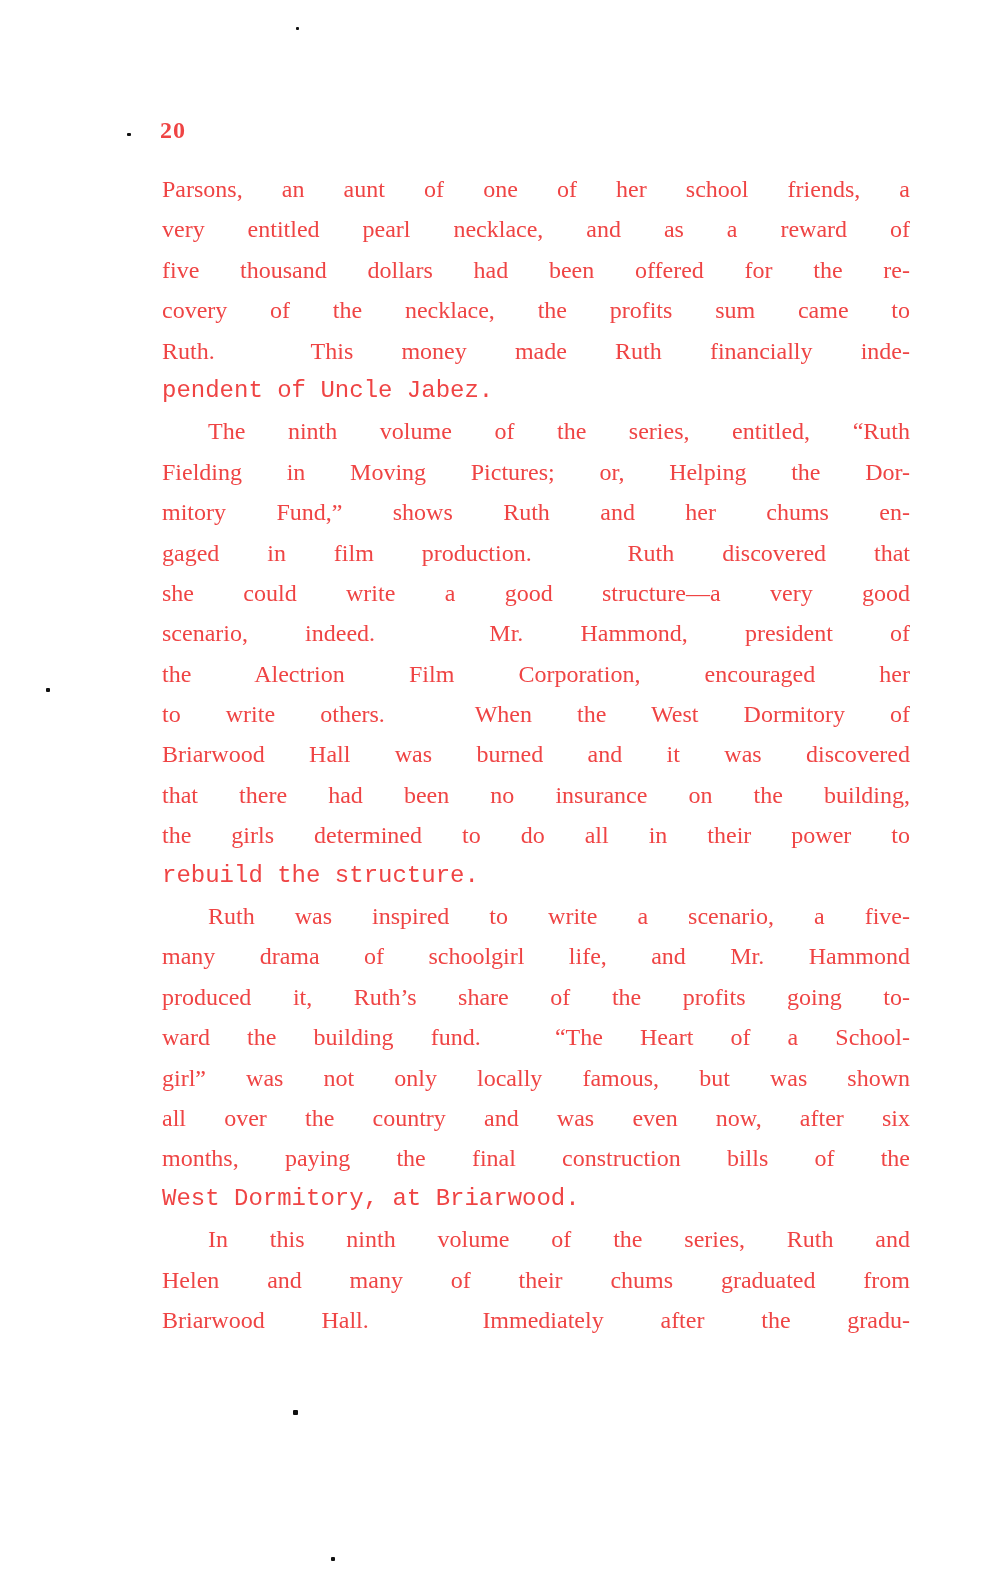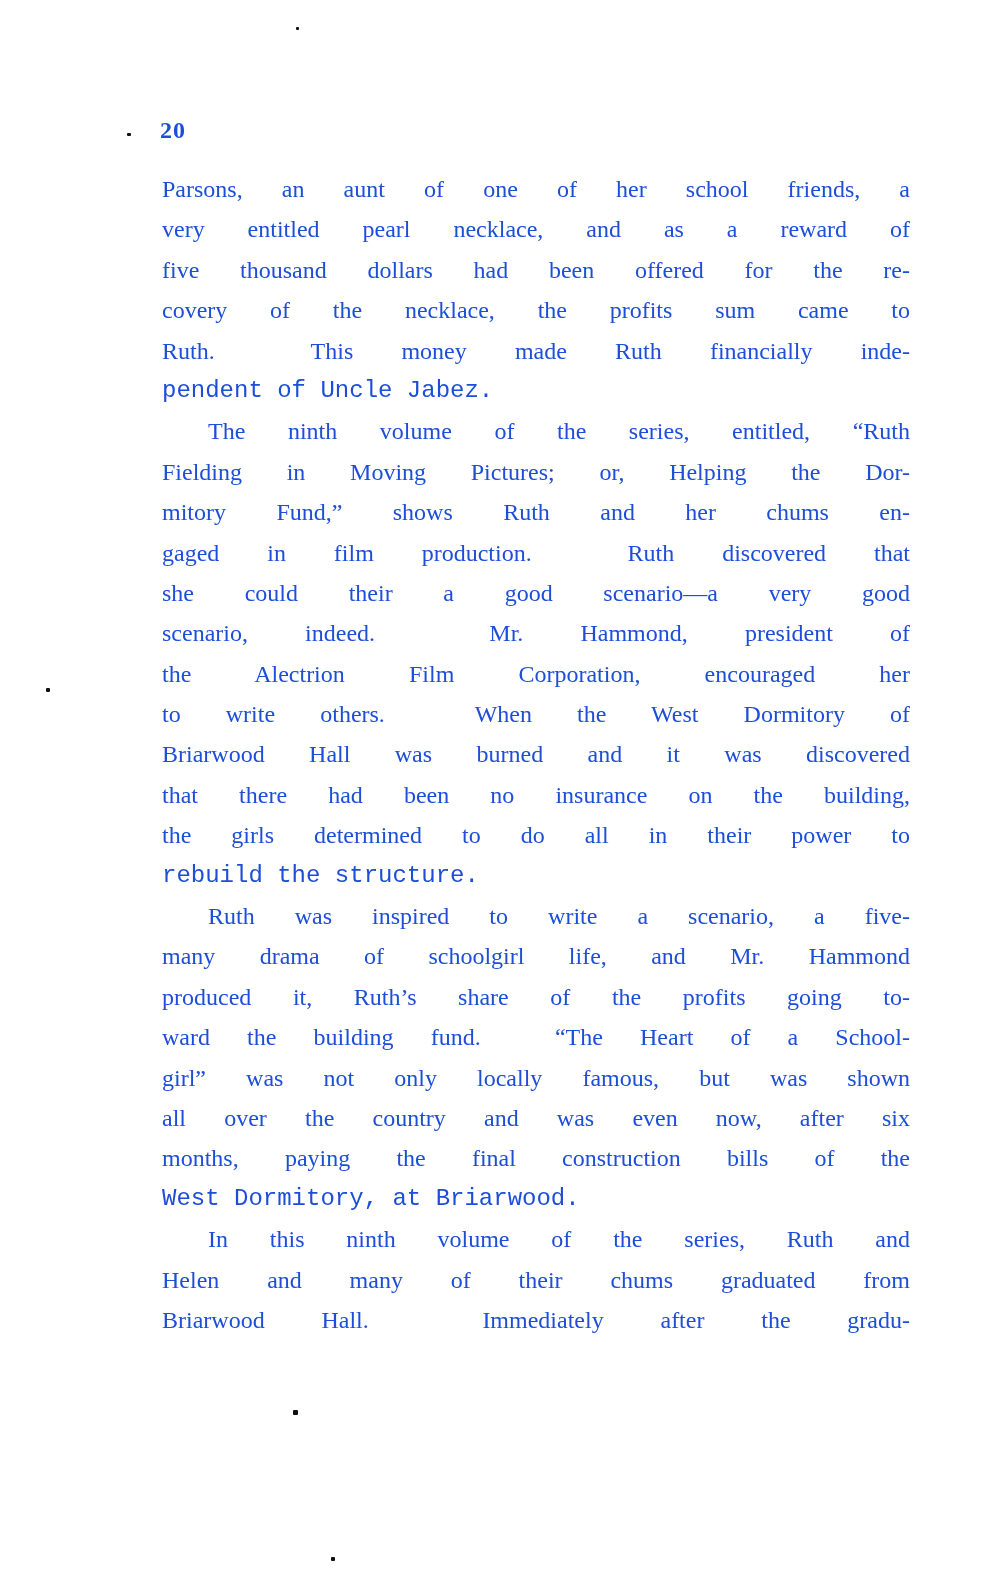--- a/index.html
+++ b/index.html
@@ -7,21 +7,21 @@
     padding: 0;
     background: #ffffff;
   }
   .page {
     position: relative;
     width: 992px;
     height: 1570px;
     background: #ffffff;
     overflow: hidden;
     font-family: "Liberation Serif", "DejaVu Serif", serif;
-    color: #1d4ed8;
+    color: #ef4444;
   }
   
   .running-header {
     position: absolute;
     left: 160px;
     top: 110px;
     width: 750px;
     height: 38px;
   }
   .page-number {
@@ -97,21 +97,21 @@
       <div class="line">Parsons, an aunt of one of her school friends, a</div>
       <div class="line">very entitled pearl necklace, and as a reward of</div>
       <div class="line">five thousand dollars had been offered for the re-</div>
       <div class="line">covery of the necklace, the profits sum came to</div>
       <div class="line">Ruth.&nbsp; This money made Ruth financially inde-</div>
       <div class="line last">pendent of Uncle Jabez.</div>
       <div class="line indent">The ninth volume of the series, entitled, “Ruth</div>
       <div class="line">Fielding in Moving Pictures; or, Helping the Dor-</div>
       <div class="line">mitory Fund,” shows Ruth and her chums en-</div>
       <div class="line">gaged in film production.&nbsp; Ruth discovered that</div>
-      <div class="line">she could their a good scenario—a very good</div>
+      <div class="line">she could write a good structure—a very good</div>
       <div class="line">scenario, indeed.&nbsp; Mr. Hammond, president of</div>
       <div class="line">the Alectrion Film Corporation, encouraged her</div>
       <div class="line">to write others.&nbsp; When the West Dormitory of</div>
       <div class="line">Briarwood Hall was burned and it was discovered</div>
       <div class="line">that there had been no insurance on the building,</div>
       <div class="line">the girls determined to do all in their power to</div>
       <div class="line last">rebuild the structure.</div>
       <div class="line indent">Ruth was inspired to write a scenario, a five-</div>
       <div class="line">many drama of schoolgirl life, and Mr. Hammond</div>
       <div class="line">produced it, Ruth’s share of the profits going to-</div>

